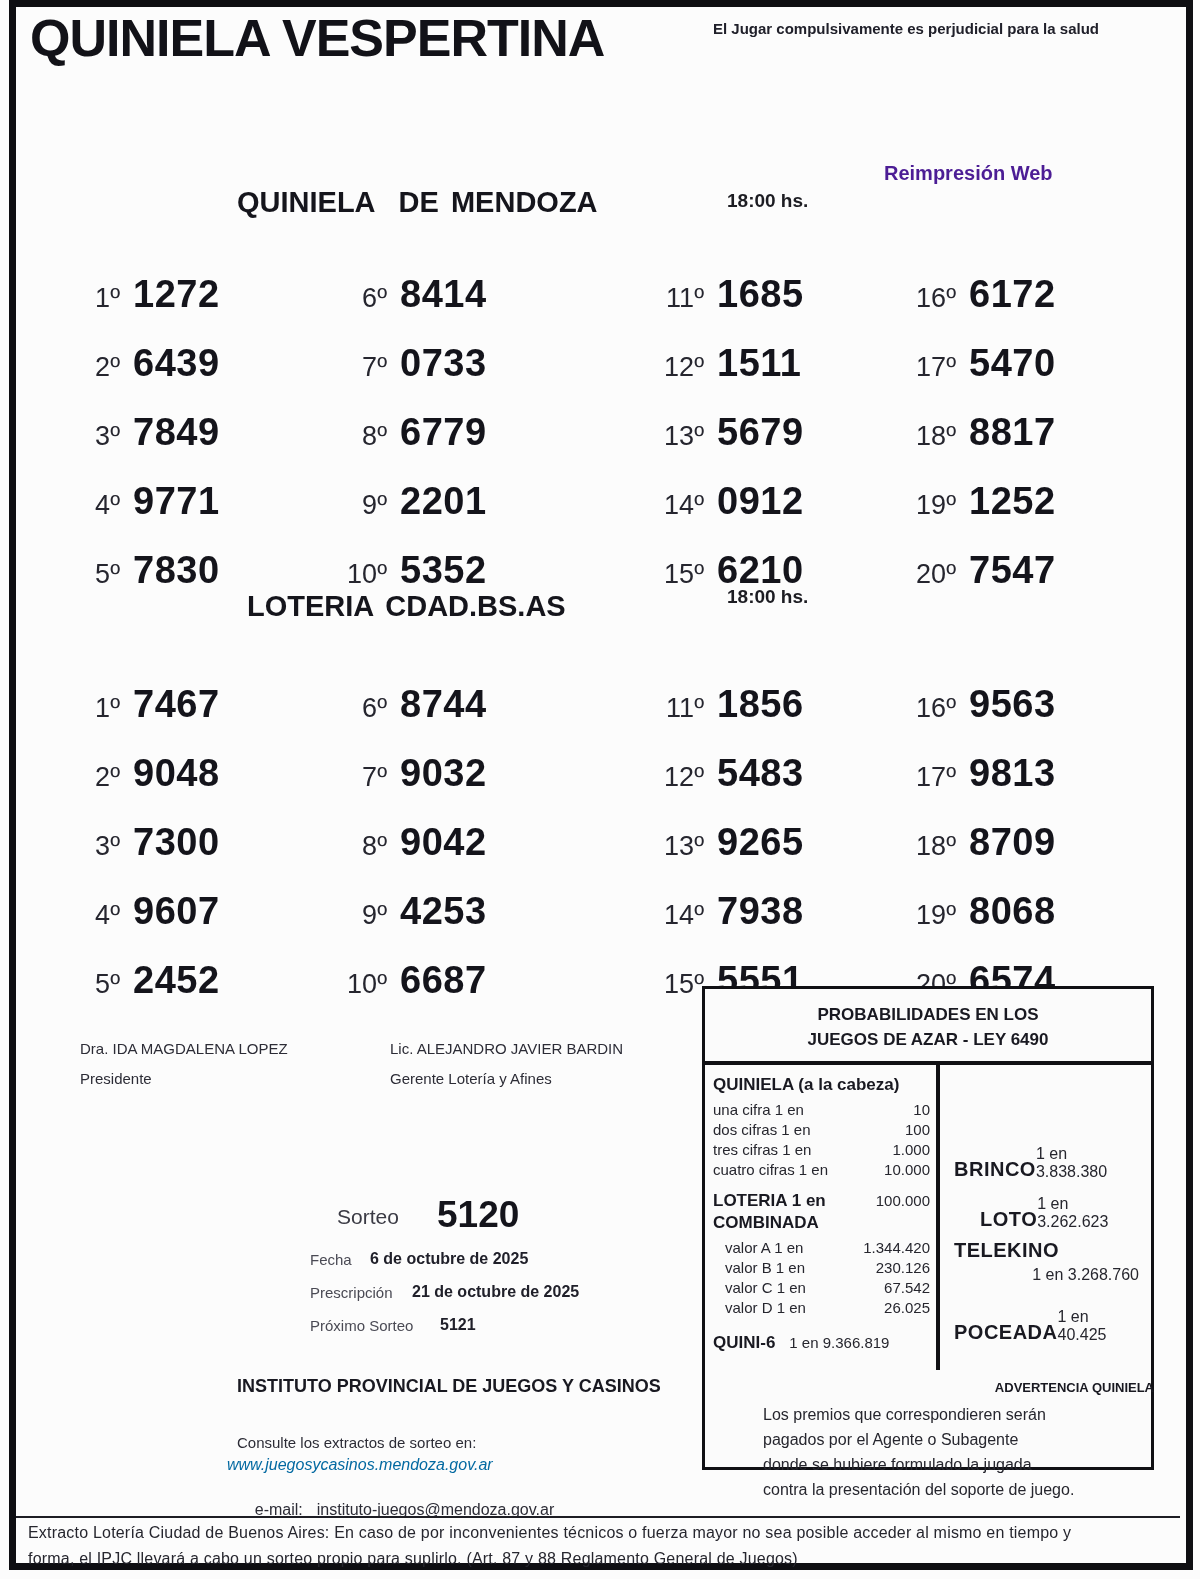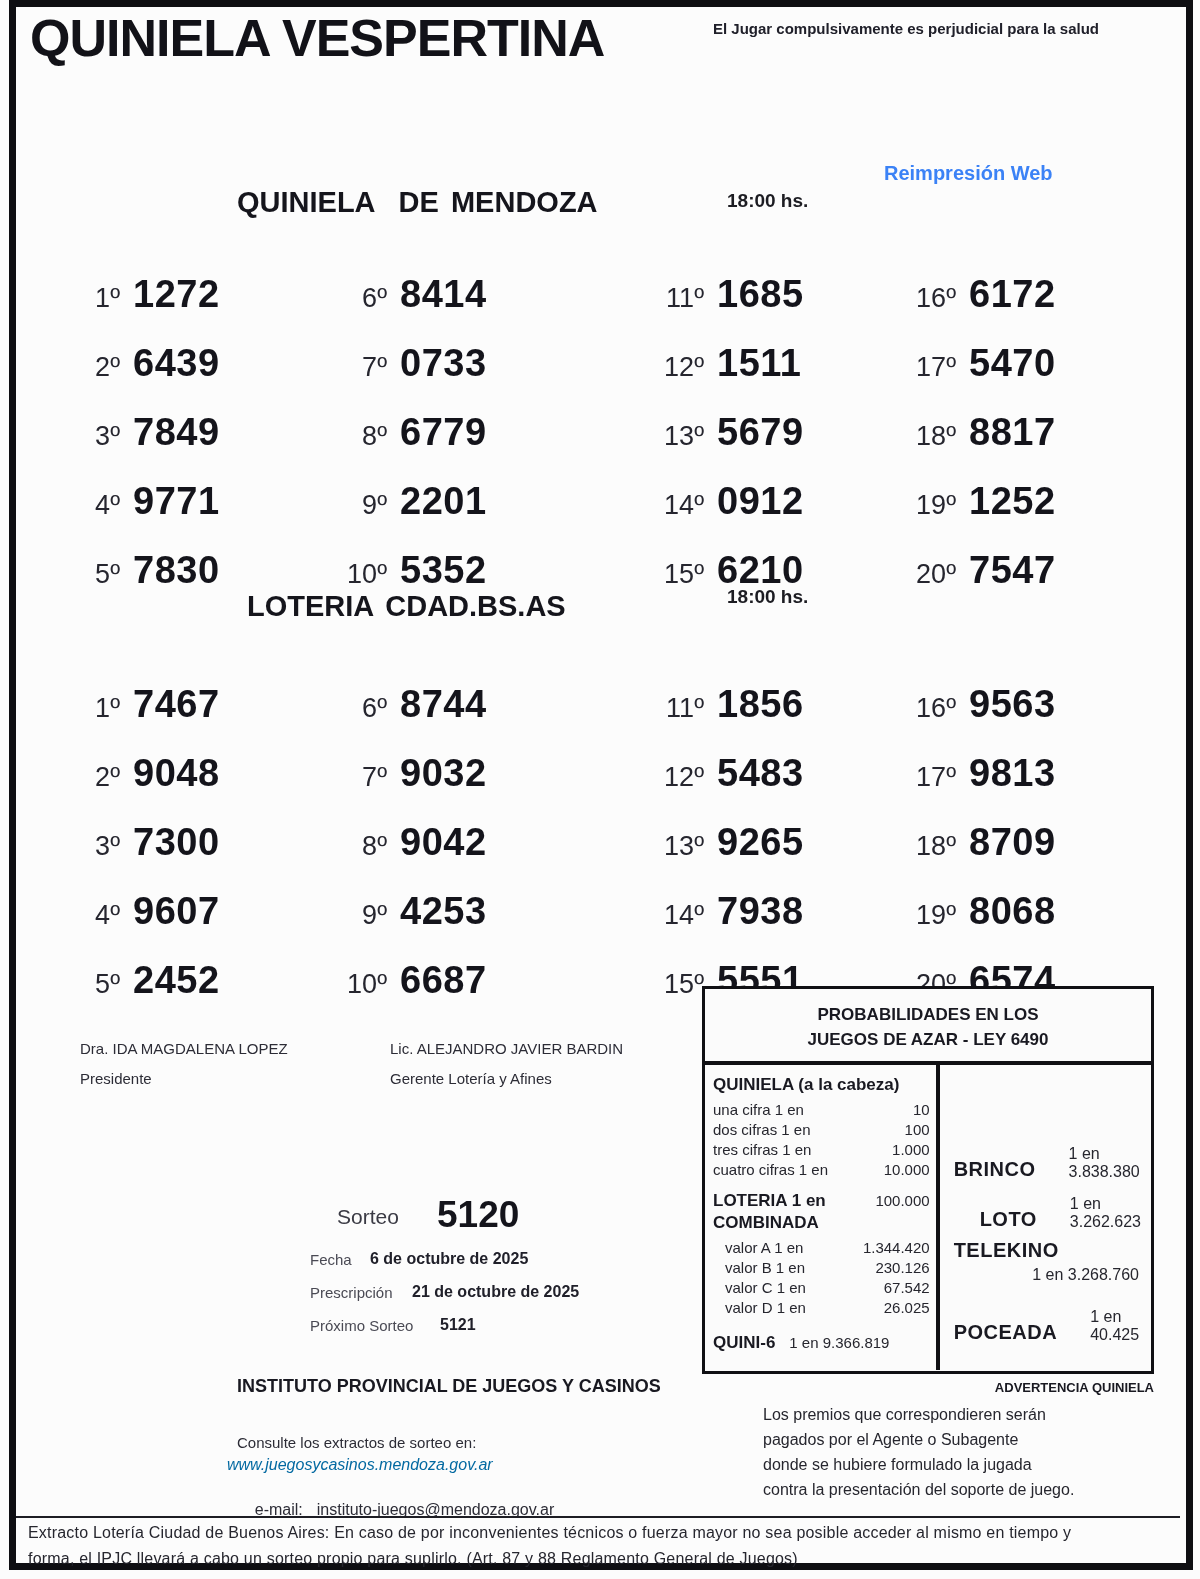--- a/index.html
+++ b/index.html
@@ -4,21 +4,21 @@
 <style>
   html,body{margin:0;padding:0;background:#ffffff;}
   .page{position:relative;width:1200px;height:1579px;background:#fcfcfc;
         font-family:"Liberation Sans","DejaVu Sans",sans-serif;color:#1c1c22;overflow:hidden;}
   .frame{position:absolute;left:9px;top:0;width:1184px;height:1570px;
          border:7px solid #0e0e12;box-sizing:border-box;}
   .abs{position:absolute;white-space:pre;}
 
   .title{left:30px;top:8px;font-size:52px;font-weight:bold;letter-spacing:-1px;color:#121218;}
   .health{left:713px;top:20px;font-size:15px;font-weight:bold;color:#20202a;}
-  .reprint{left:884px;top:162px;font-size:20px;font-weight:bold;color:#3b82f6;}
+  .reprint{left:884px;top:162px;font-size:20px;font-weight:bold;color:#4c1d95;}
 
   .sec-name{font-size:29px;font-weight:bold;color:#15151c;word-spacing:4px;}
   .sec1-name{left:237px;top:186px;}
   .sec1-time{left:727px;top:190px;font-size:19px;font-weight:bold;}
   .sec2-name{left:247px;top:590px;}
   .sec2-time{left:727px;top:586px;font-size:19px;font-weight:bold;}
 
   .qgrid{position:absolute;left:62px;width:1070px;display:grid;
          grid-template-rows:repeat(5,57px);grid-auto-flow:column;
          grid-template-columns:255px 305px 240px 260px;gap:12px;}
@@ -27,36 +27,36 @@
   .pos{display:inline-block;width:58px;text-align:right;font-size:27px;color:#26262f;}
   .num{font-size:38px;font-weight:bold;margin-left:13px;color:#14141b;letter-spacing:.5px;}
 
   .official{font-size:15px;color:#2c2c36;}
 
   .sorteo-label{left:337px;top:1205px;font-size:21px;color:#3a3a44;}
   .sorteo-num{left:437px;top:1194px;font-size:37px;font-weight:bold;color:#14141b;}
   .f-label{font-size:15px;color:#4a4a54;}
   .f-value{font-size:16px;font-weight:bold;color:#20202a;}
 
-  .prob{position:absolute;left:702px;top:986px;width:452px;height:388px;
+  .prob{position:absolute;left:702px;top:986px;width:452px;height:484px;
         border:3px solid #101014;box-sizing:border-box;background:#fbfbfb;}
   .prob-head{height:76px;border-bottom:4px solid #101014;box-sizing:border-box;
              text-align:center;padding-top:13px;font-weight:bold;font-size:17px;line-height:25px;color:#191921;}
   .prob-body{display:flex;height:305px;}
   .prob-left{width:235px;border-right:4px solid #101014;box-sizing:border-box;padding:8px 6px 4px 8px;}
   .prob-right{flex:1;padding:80px 10px 8px 14px;box-sizing:border-box;}
   .p-h{font-size:17px;font-weight:bold;margin:2px 0 5px;color:#191921;}
   .p-row{display:flex;justify-content:space-between;font-size:15px;line-height:20px;color:#26262e;}
   .p-row.indent{padding-left:12px;}
   .loteria-row{display:flex;justify-content:space-between;align-items:baseline;margin:11px 0 1px;}
   .loteria-row .lbl{font-size:17px;font-weight:bold;color:#191921;}
   .loteria-row .val{font-size:15px;color:#26262e;}
   .quini-row{margin-top:15px;font-size:15px;color:#26262e;}
   .quini-row .lbl{font-size:17px;font-weight:bold;margin-right:14px;color:#191921;}
-  .g-row{display:flex;justify-content:space-between;align-items:flex-end;gap:33px;}
+  .g-row{display:flex;justify-content:space-between;align-items:flex-end;}
   .g-name{font-size:20px;font-weight:bold;letter-spacing:.5px;color:#191921;}
   .g-odds{font-size:16px;color:#26262e;}
   .mb14{margin-bottom:14px;} .mb8{margin-bottom:8px;margin-left:26px;}
   .tele-odds{text-align:right;font-size:16px;color:#26262e;margin:4px 2px 24px 0;}
 
   .adv-title{left:702px;top:1380px;width:452px;text-align:right;font-size:13px;font-weight:bold;color:#191921;}
   .adv-lines{position:absolute;left:763px;top:1402px;font-size:16px;line-height:25px;color:#26262e;}
 
   .inst-name{left:237px;top:1376px;font-size:18px;font-weight:bold;color:#191921;}
   .inst-l1{left:237px;top:1434px;font-size:15px;color:#2c2c36;}

